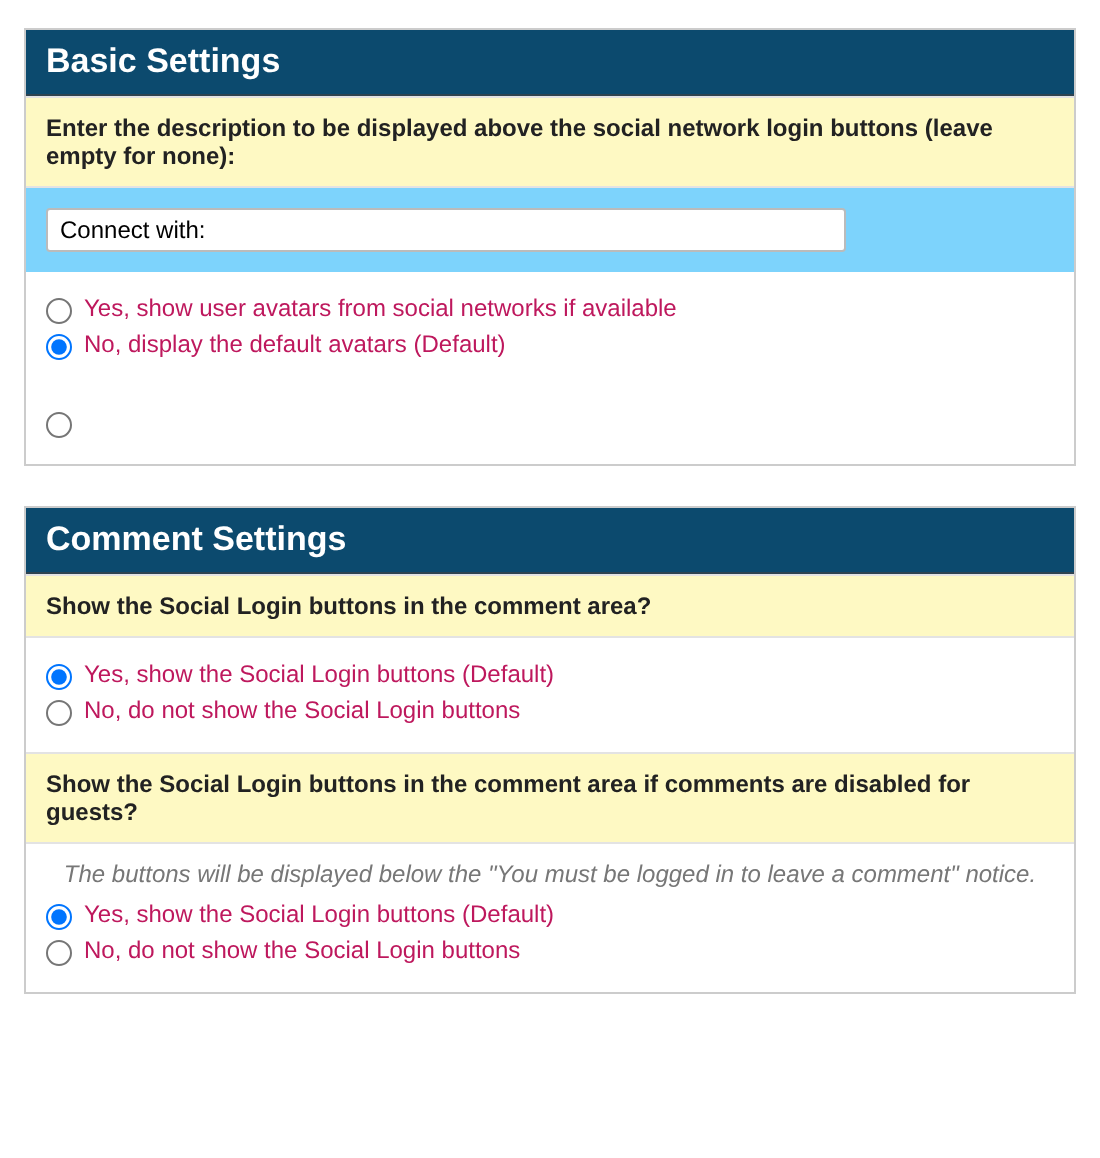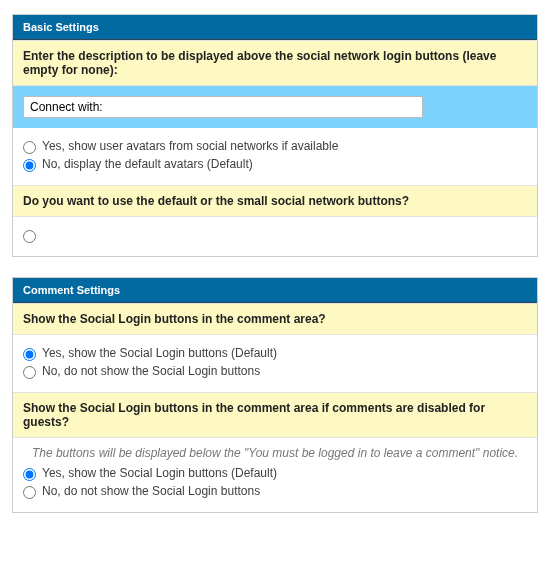--- a/index.html
+++ b/index.html
@@ -10,24 +10,24 @@
     margin: 0;
     padding: 14px 12px;
     width: 550px;
     box-sizing: border-box;
   }
   .panel {
     border: 1px solid #ccc;
     margin-bottom: 20px;
   }
   .panel-header {
-    background: #0369a1;
+    background: #0c4a6e;
     color: #fff;
     font-weight: bold;
-    font-size: 11px;
+    font-size: 17px;
     padding: 6px 10px;
     border-bottom: 1px solid #2e4350;
   }
   .question-row {
     background: #fef9c3;
     font-weight: bold;
     padding: 8px 10px;
     border-top: 1px solid #e3e3e3;
     border-bottom: 1px solid #e3e3e3;
     color: #222;
@@ -56,21 +56,21 @@
   .radio-line {
     display: flex;
     align-items: flex-start;
     margin: 3px 0;
   }
   .radio-line input[type="radio"] {
     margin: 2px 6px 0 0;
     padding: 0;
   }
   .radio-label {
-    color: #404040;
+    color: #be185d;
   }
   .default-tag {
     font-weight: normal;
   }
   .hint {
     font-style: italic;
     color: #777;
     margin-bottom: 6px;
     text-align: center;
   }
@@ -92,21 +92,20 @@
       <span class="radio-label">Yes, show user avatars from social networks if available</span>
     </label>
     <label class="radio-line">
       <input type="radio" name="avatar" checked="" style="">
       <span class="radio-label">
         <span>No, display the default avatars</span><span class="default-tag"> (Default)</span>
       </span>
     </label>
   </div>
 
-  <div class="question-row">Do you want to use the default or the small social network buttons?</div>
   <div class="options">
     <label class="radio-line">
       <input type="radio" name="btnsize" style="">
     </label>
   </div>
 </div>
 
 <div class="panel">
   <div class="panel-header">Comment Settings</div>
 

